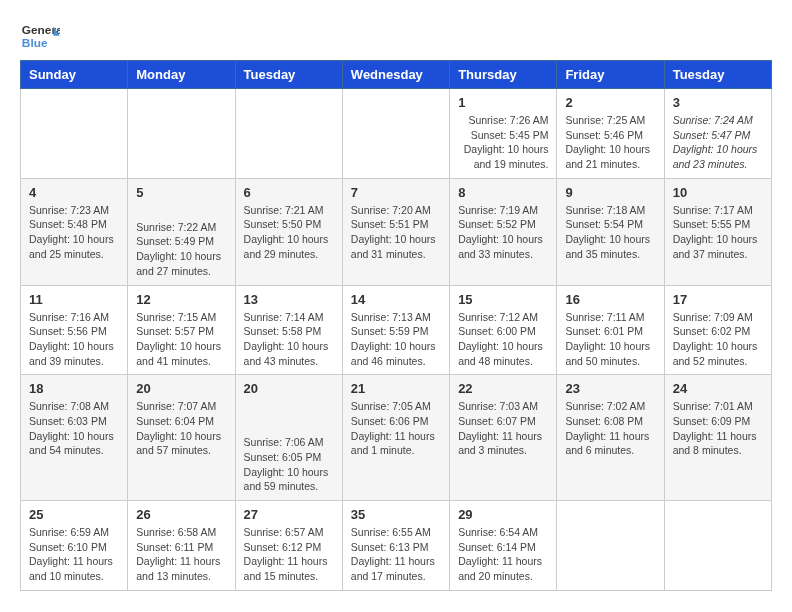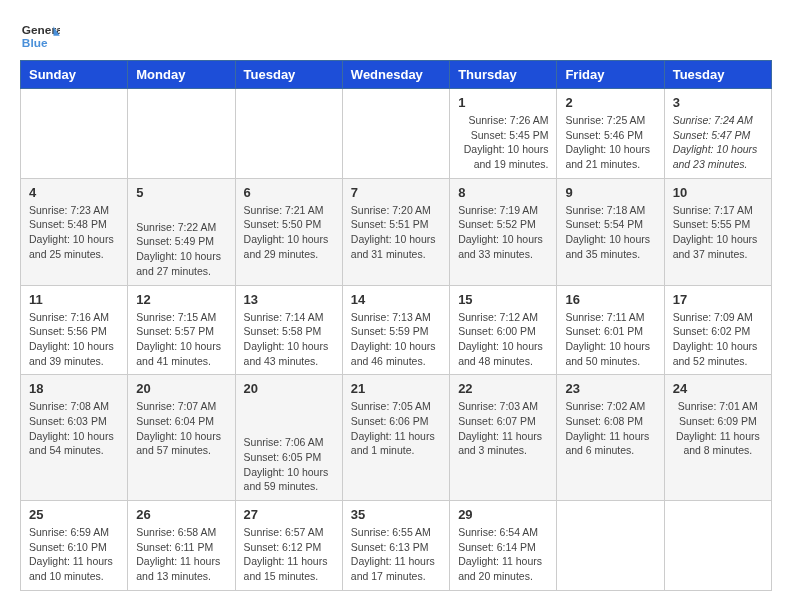--- a/index.html
+++ b/index.html
@@ -251,21 +251,21 @@
 Daylight: 11 hours and 3 minutes.</div>
         </td>
         <td>
           <div class="day-number">23</div>
           <div class="day-info" style="white-space: pre-line;">Sunrise: 7:02 AM
 Sunset: 6:08 PM
 Daylight: 11 hours and 6 minutes.</div>
         </td>
         <td>
           <div class="day-number">24</div>
-          <div class="day-info" style="white-space: pre-line; text-align: center;">Sunrise: 7:01 AM
+          <div class="day-info" style="white-space: pre-line;">Sunrise: 7:01 AM
 Sunset: 6:09 PM
 Daylight: 11 hours and 8 minutes.</div>
         </td>
       </tr>
       <tr>
         <td>
           <div class="day-number">25</div>
           <div class="day-info" style="white-space: pre-line;">Sunrise: 6:59 AM
 Sunset: 6:10 PM
 Daylight: 11 hours and 10 minutes.</div>

